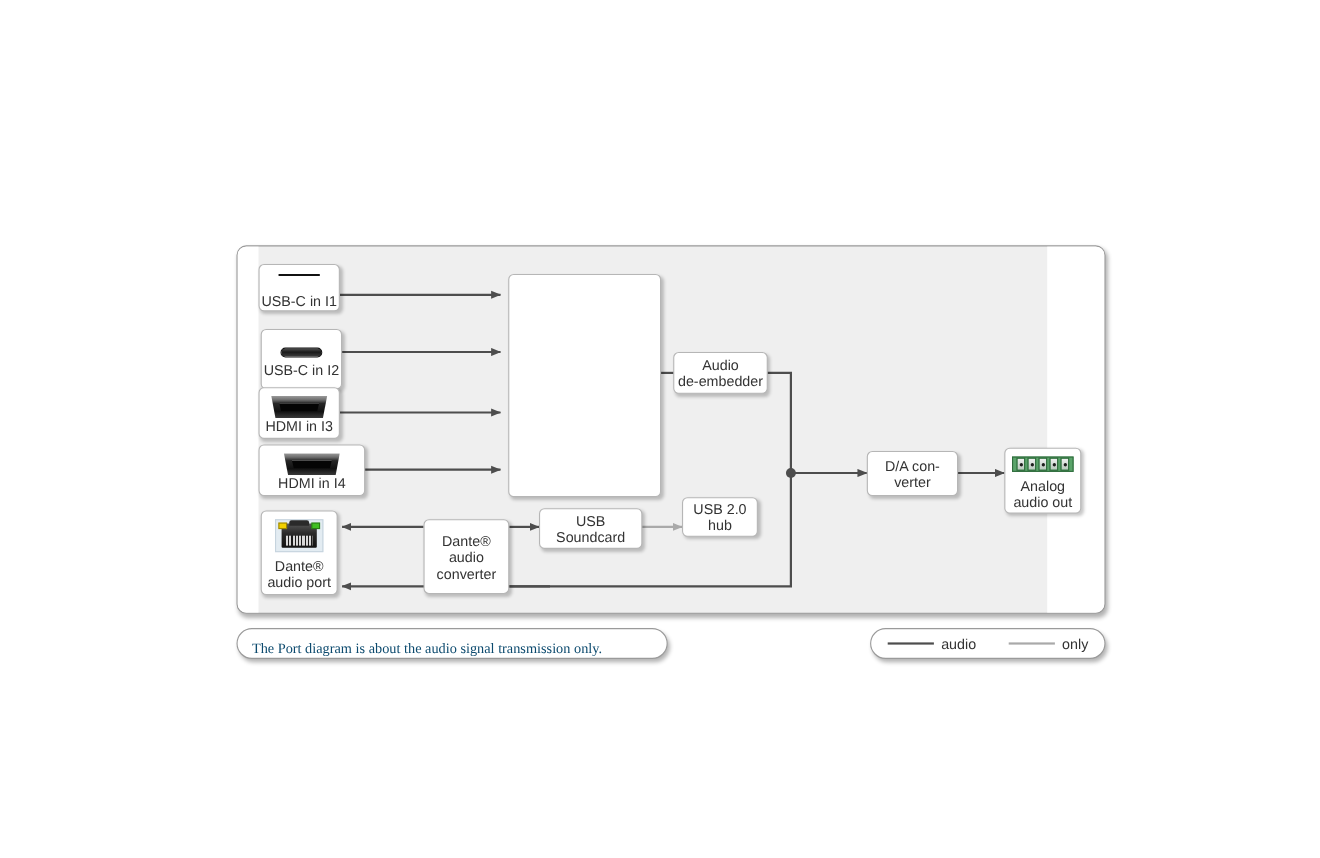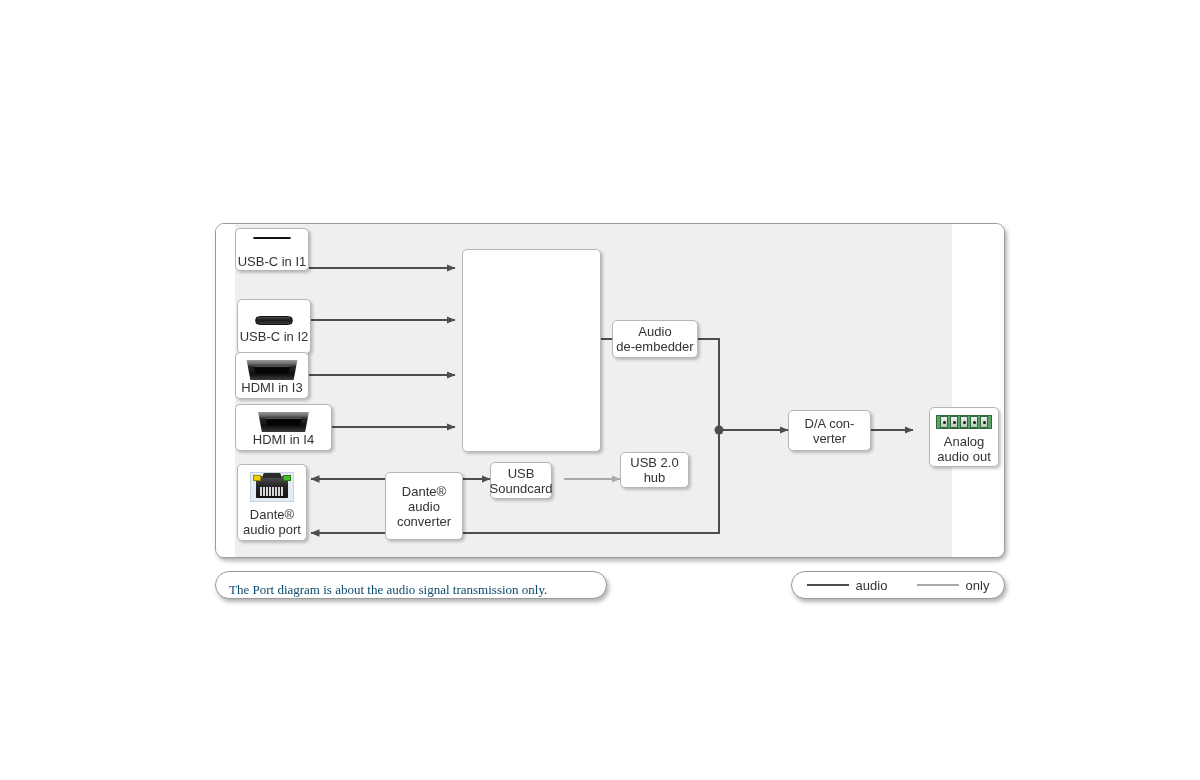--- a/index.html
+++ b/index.html
@@ -263,21 +263,21 @@
 
       <line x1="463" y1="533" x2="500" y2="533"></line>
     </g>
 
     <g stroke="#a9a9a9" stroke-width="2" fill="none">
 
       <line x1="564" y1="479" x2="620" y2="479" marker-end="url(#arrowOther)"></line>
     </g>
   </svg>
 
-  <div class="node port-node" style="left:235px; top:228px; width:74px; height:43px;gap:11px;">
+  <div class="node port-node" style="left:235px; top:240px; width:74px; height:43px;gap:11px;">
     <span class="icon-usbc"></span>
     <span class="lbl">USB-C in I1</span>
   </div>
 
   <div class="node port-node" style="left:237px; top:299px; width:74px; height:55px;">
     <span class="icon-usbc"></span>
     <span class="lbl">USB-C in I2</span>
   </div>
 
   <div class="node port-node" style="left:235px; top:352px; width:74px; height:47px;">
@@ -301,21 +301,21 @@
       <span class="shell"></span>
       <span class="tab"></span>
       <span class="pins"></span>
       <span class="led y"></span>
       <span class="led g"></span>
     </span>
     <span class="lbl">Dante®
 audio port</span>
   </div>
 
-  <div class="node port-node" style="left:913px; top:407px; width:70px; height:60px;margin-left:16px;">
+  <div class="node port-node" style="left:913px; top:407px; width:70px; height:60px;">
     <span class="icon-phoenix">
       <span class="pin"></span>
         <span class="pin"></span>
         <span class="pin"></span>
       <span class="pin"></span>
         <span class="pin"></span>
     </span>
     <span class="lbl">Analog
 audio out</span>
   </div>
@@ -328,21 +328,21 @@
     <span class="lbl">Audio
 de-embedder</span>
   </div>
 
   <div class="node" style="left:385px; top:472px; width:78px; height:68px;">
     <span class="lbl">Dante®
 audio
 converter</span>
   </div>
 
-  <div class="node" style="left:490px; top:462px; width:62px; height:37px;">
+  <div class="node" style="left:490px; top:462px; width:94px; height:37px;">
     <span class="lbl">USB
 Soundcard</span>
   </div>
 
   <div class="node" style="left:620px; top:452px; width:69px; height:36px;">
     <span class="lbl">USB 2.0
 hub</span>
   </div>
 
   <div class="node" style="left:788px; top:410px; width:83px; height:41px;">

